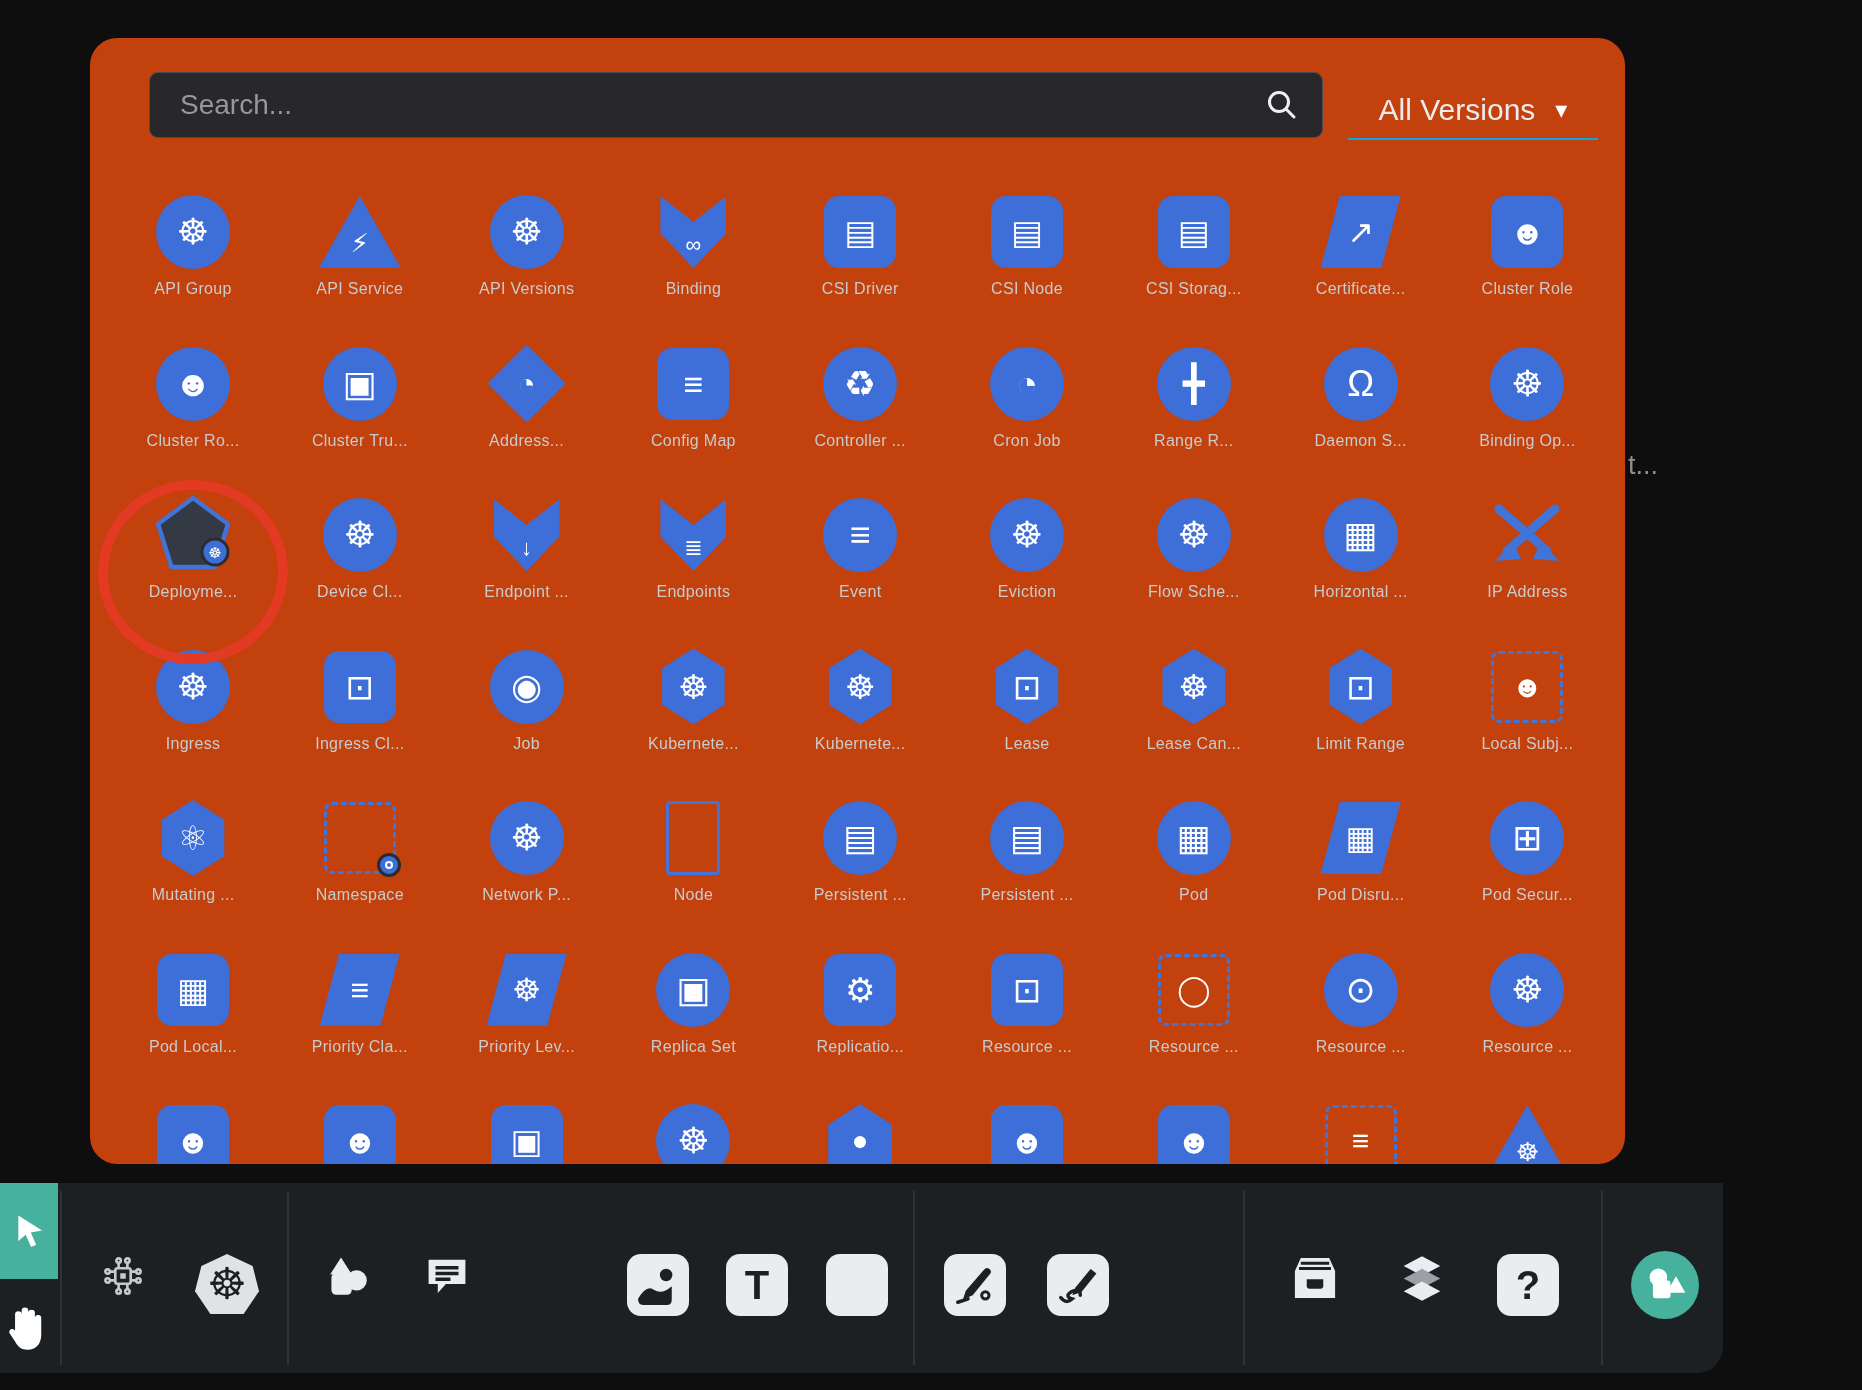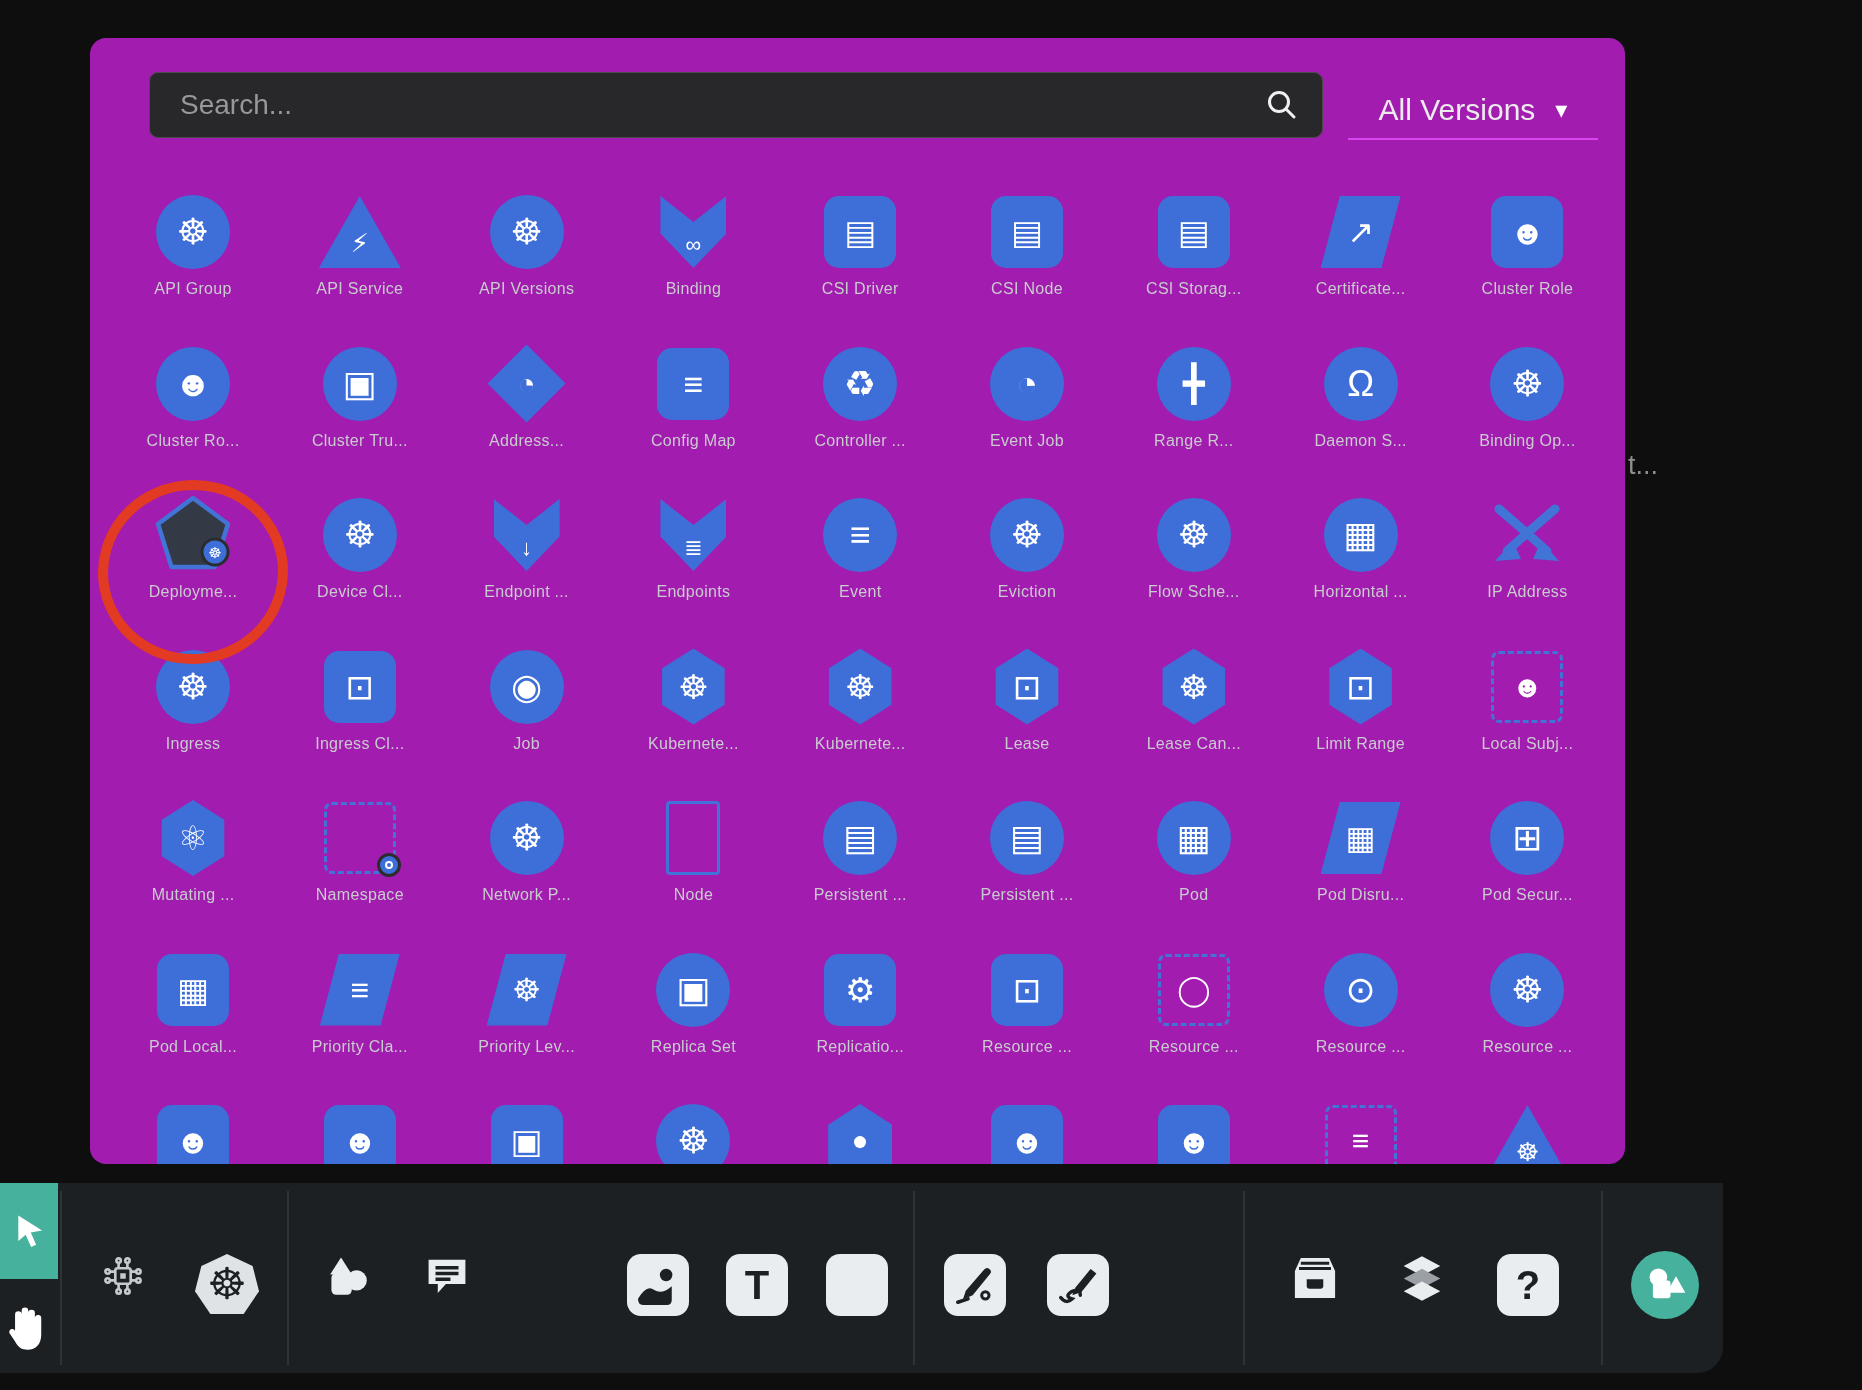--- a/index.html
+++ b/index.html
@@ -3,29 +3,29 @@
 <meta charset="utf-8">
 <style>
   html,body{margin:0;padding:0;background:#0e0e0f;}
   #stage{position:relative;width:1862px;height:1390px;background:#0e0e0f;overflow:hidden;
          font-family:"Liberation Sans","DejaVu Sans",sans-serif;}
 
   
   .canvas-text{position:absolute;color:#8e8e91;font-size:27px;z-index:1;}
 
   
-  .dialog{position:absolute;left:90px;top:38px;width:1535px;height:1126px;background:#a21caf;
-          border-radius:16px;overflow:hidden;z-index:2;}
+  .dialog{position:absolute;left:90px;top:38px;width:1535px;height:1126px;background:#c2410c;
+          border-radius:27px;overflow:hidden;z-index:2;}
   .searchbox{position:absolute;left:59px;top:34px;width:1172px;height:64px;background:#28282b;
              border:1px solid #4b4b4f;border-radius:9px;display:flex;align-items:center;}
   .searchbox input{flex:1;background:transparent;border:none;outline:none;color:#d8d8db;
                    font-size:28px;padding:0 0 0 30px;font-family:inherit;}
   .searchbox input::placeholder{color:#97979c;}
   .search-icon{margin-right:22px;display:flex;}
-  .version{position:absolute;left:1258px;top:44px;width:250px;height:56px;border-bottom:2px solid #d946ef;
+  .version{position:absolute;left:1258px;top:44px;width:250px;height:56px;border-bottom:2px solid #0ea5e9;
            display:flex;align-items:center;justify-content:center;gap:20px;cursor:pointer;}
   .version .vlabel{color:#ececee;font-size:30px;}
   .version .caret{color:#fff;font-size:24px;line-height:1;}
 
   
   .cell{position:absolute;width:170px;text-align:center;}
   .icon-wrap{height:84px;display:flex;align-items:center;justify-content:center;}
   .cell .lbl{margin-top:6px;color:#c9cbce;font-size:16px;letter-spacing:.3px;white-space:nowrap;}
   .shape{display:flex;align-items:center;justify-content:center;color:#fff;position:relative;}
   .glyph{line-height:1;}
@@ -207,21 +207,21 @@
             </div>
           </div>
           <div class="lbl">Controller ...</div>
         </div>
         <div class="cell" style="left: 852px; top: 303.5px;">
           <div class="icon-wrap">
             <div class="shape s-circle">
               <span class="glyph">◔</span>
             </div>
           </div>
-          <div class="lbl">Event Job</div>
+          <div class="lbl">Cron Job</div>
         </div>
         <div class="cell" style="left: 1018.8px; top: 303.5px;">
           <div class="icon-wrap">
             <div class="shape s-circle">
               <span class="glyph">╋</span>
             </div>
           </div>
           <div class="lbl">Range R...</div>
         </div>
         <div class="cell" style="left: 1185.6px; top: 303.5px;">

